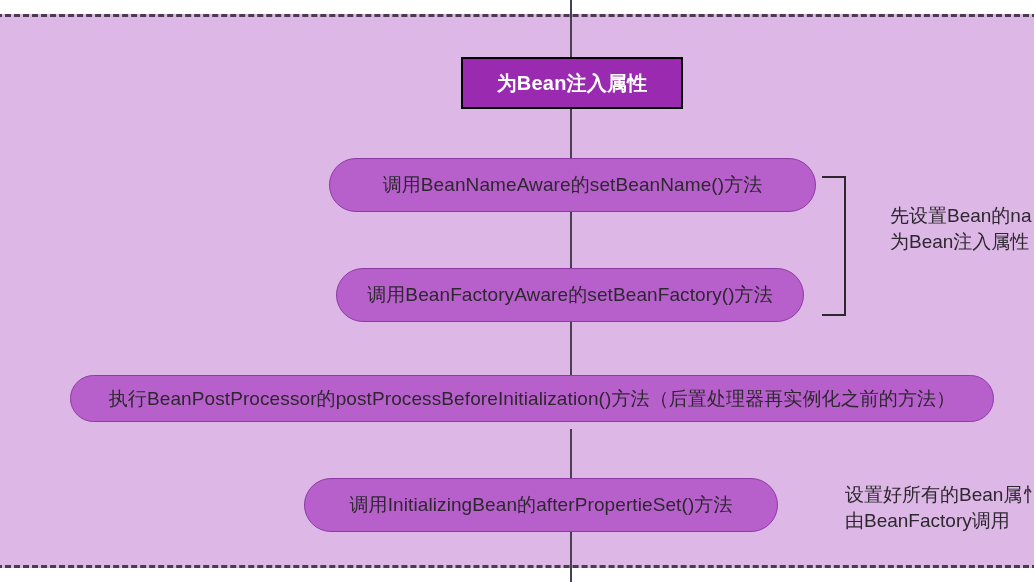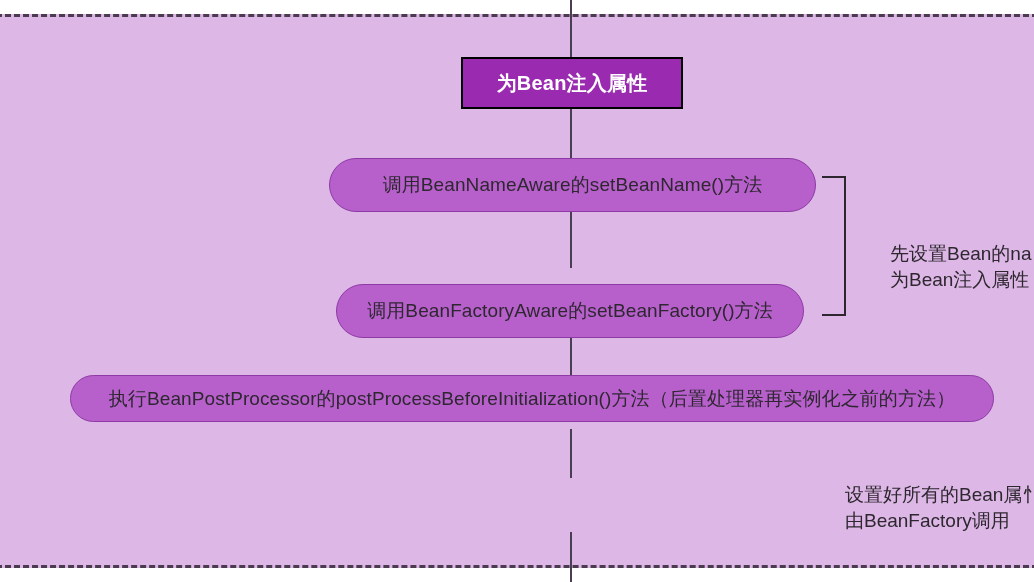--- a/index.html
+++ b/index.html
@@ -81,21 +81,21 @@
     box-sizing: border-box;
   }
   .pill span {
     color: #2e2730;
     font-size: 19px;
     white-space: nowrap;
     letter-spacing: 0.1px;
   }
 
   .pill-1 { left: 329px; top: 158px; width: 487px; height: 54px; }
-  .pill-2 { left: 336px; top: 284px; width: 468px; height: 54px; text-align: center; }
+  .pill-2 { left: 336px; top: 268px; width: 468px; height: 54px; text-align: center; }
   .pill-3 { left: 70px;  top: 375px; width: 924px; height: 47px; }
   .pill-4 { left: 304px; top: 478px; width: 474px; height: 54px; }
 
   
   .bracket {
     position: absolute;
     left: 822px;
     top: 176px;
     width: 24px;
     height: 140px;
@@ -108,21 +108,21 @@
 
   
   .note {
     position: absolute;
     color: #2e2730;
     font-size: 19px;
     line-height: 26px;
     white-space: nowrap;
     z-index: 2;
   }
-  .note-1 { left: 890px; top: 203px; margin-top: 38px; }
+  .note-1 { left: 890px; top: 203px; }
   .note-2 { left: 845px; top: 482px; }
 </style>
 </head>
 <body>
 
 <div id="canvas">
 
   <div class="region"></div>
 
   <div class="spine" style="top:0px;   height:57px;"></div>
@@ -141,20 +141,23 @@
   </div>
 
   <div class="pill pill-2">
     <span>调用BeanFactoryAware的setBeanFactory()方法</span>
   </div>
 
   <div class="pill pill-3">
     <span>执行BeanPostProcessor的postProcessBeforeInitialization()方法（后置处理器再实例化之前的方法）</span>
   </div>
 
+  <div class="pill pill-4">
+    <span>调用InitializingBean的afterPropertieSet()方法</span>
+  </div>
 
   <div class="bracket"></div>
 
   <div class="note note-1">
     <div>先设置Bean的na</div>
     <div>为Bean注入属性</div>
   </div>
 
   <div class="note note-2">
     <div>设置好所有的Bean属忄</div>

